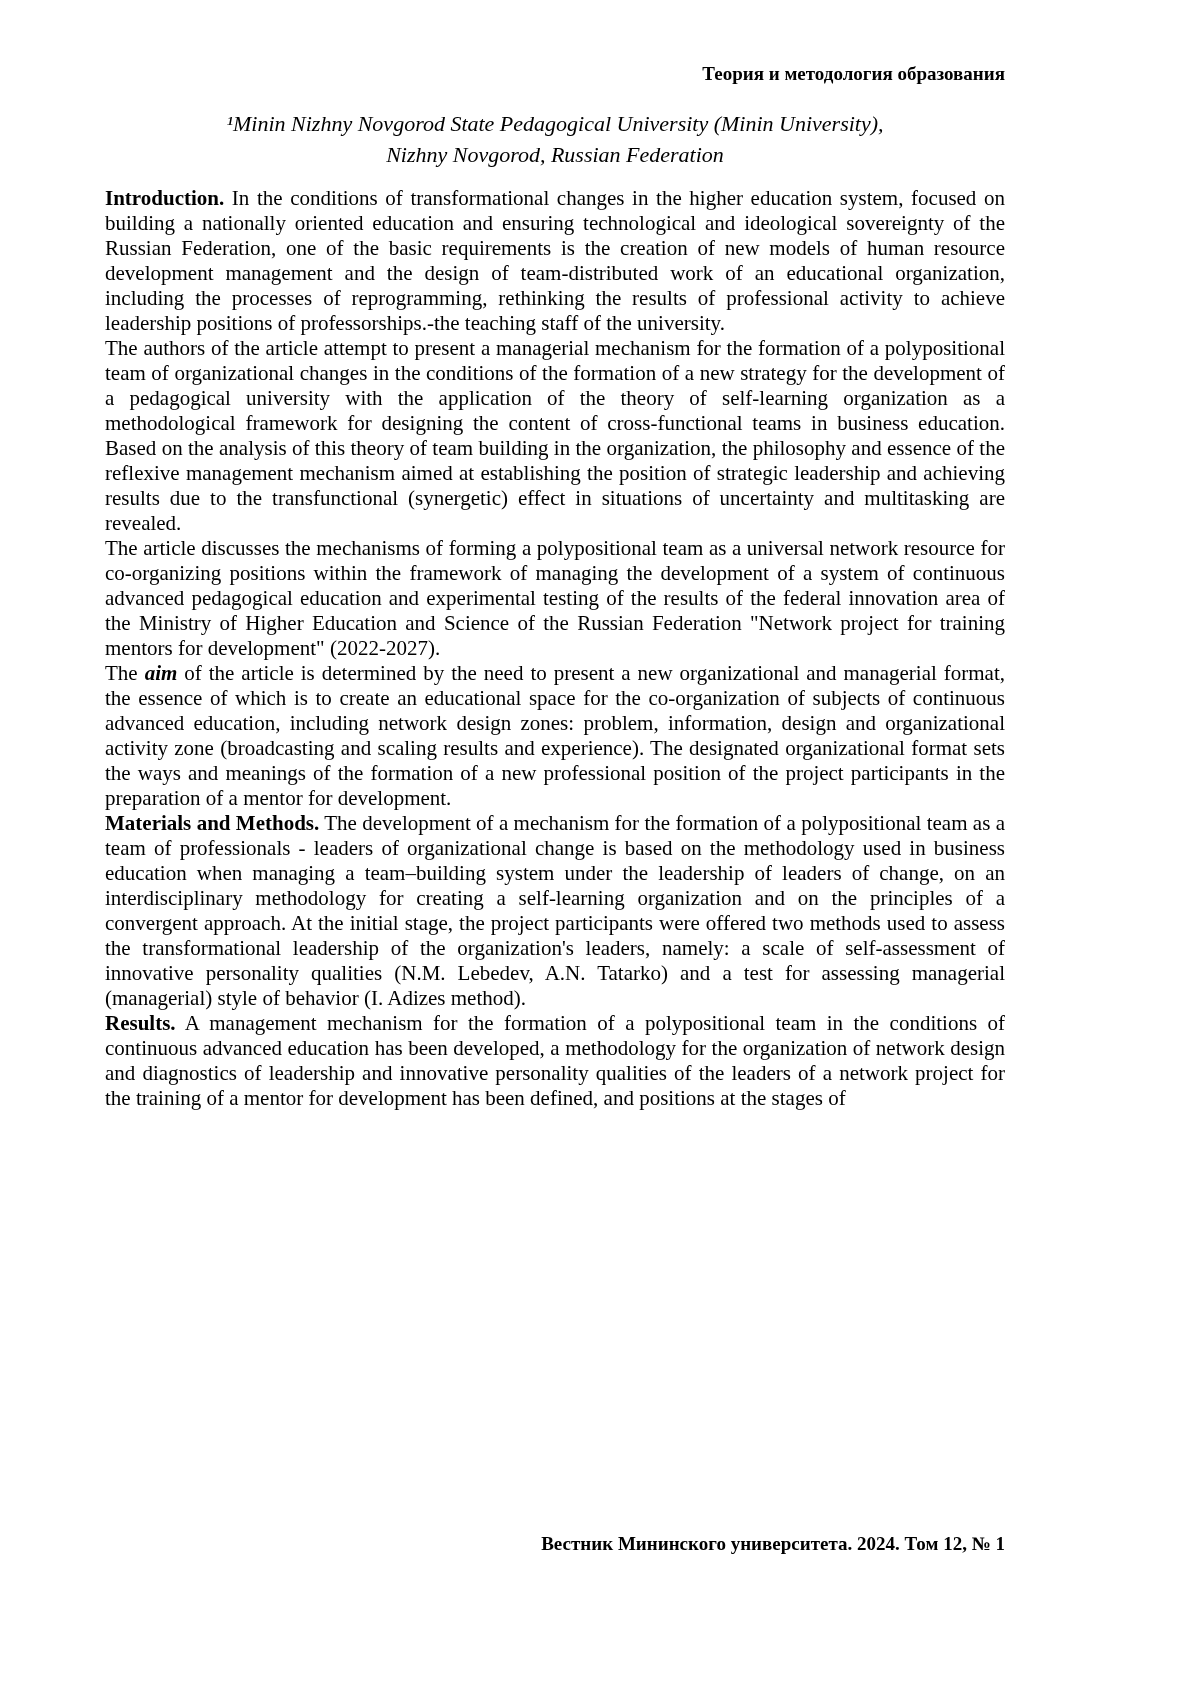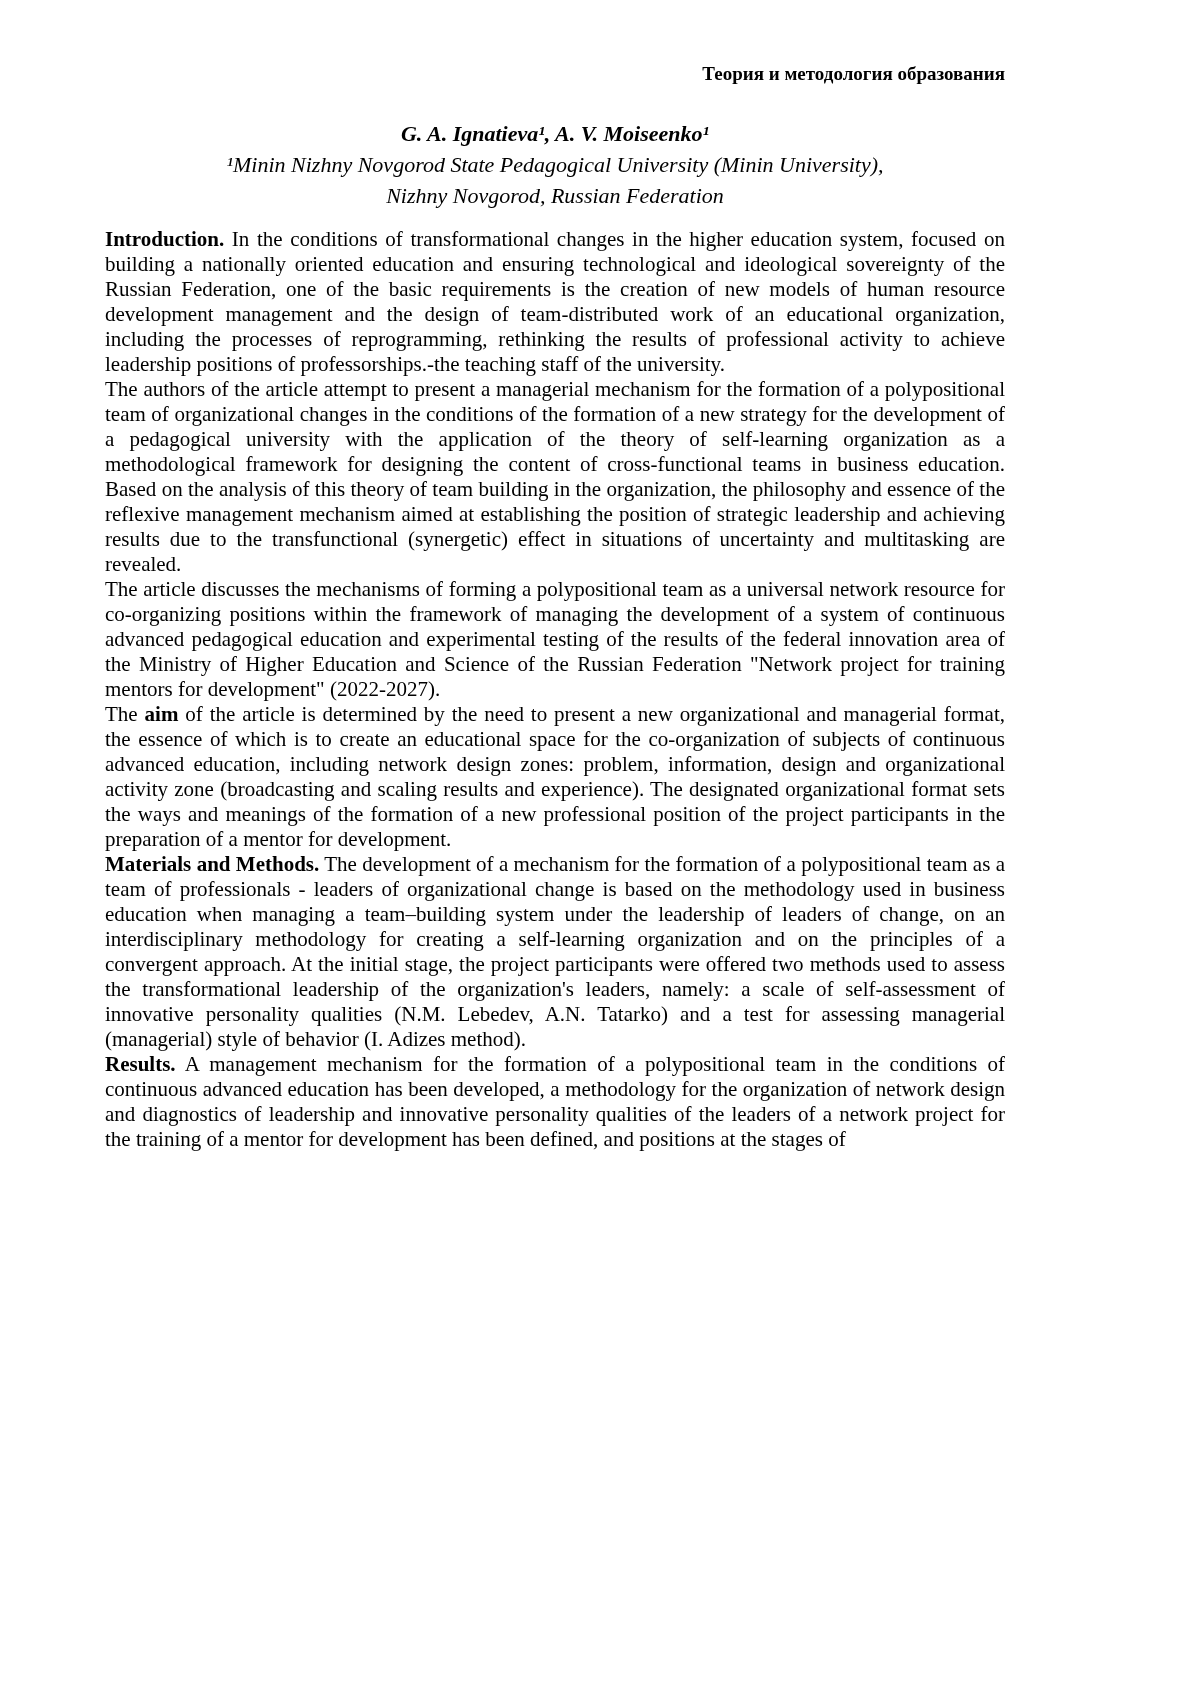--- a/index.html
+++ b/index.html
@@ -54,21 +54,21 @@
     letter-spacing: 0.4px;
   }
   .abstract-body {
     margin-top: 16px;
     font-size: 21px;
     line-height: 25px;
     text-align: justify;
   }
   .para { margin: 0; }
   .b { font-weight: bold; }
-  .i { }
+  .i { font-style: italic; }
   .footer {
     position: absolute;
     left: 0;
     top: 1532px;
     width: 100%;
     text-align: right;
     font-weight: bold;
     font-size: 19px;
     line-height: 24px;
   }
@@ -76,31 +76,31 @@
 </head>
 <body>
 
 <div class="page">
 
   <div class="running-head">Теория и методология образования</div>
 
   <div class="title">
   </div>
 
-  <div class="authors">G. A. Ignatieva¹, A. V. Moiseenko¹</div>
 
   <div class="affiliation">
     <div>¹Minin Nizhny Novgorod State Pedagogical University (Minin University),</div>
     <div>Nizhny Novgorod, Russian Federation</div>
   </div>
 
 
   <div class="abstract-body">
       <p class="para"><span class="b">Introduction.</span><span> In the conditions of transformational changes in the higher education system, focused on building a nationally oriented education and ensuring technological and ideological sovereignty of the Russian Federation, one of the basic requirements is the creation of new models of human resource development management and the design of team-distributed work of an educational organization, including the processes of reprogramming, rethinking the results of professional activity to achieve leadership positions of professorships.-the teaching staff of the university.</span></p>
       <p class="para"><span>The authors of the article attempt to present a managerial mechanism for the formation of a polypositional team of organizational changes in the conditions of the formation of a new strategy for the development of a pedagogical university with the application of the theory of self-learning organization as a methodological framework for designing the content of cross-functional teams in business education. Based on the analysis of this theory of team building in the organization, the philosophy and essence of the reflexive management mechanism aimed at establishing the position of strategic leadership and achieving results due to the transfunctional (synergetic) effect in situations of uncertainty and multitasking are revealed.</span></p>
       <p class="para"><span>The article discusses the mechanisms of forming a polypositional team as a universal network resource for co-organizing positions within the framework of managing the development of a system of continuous advanced pedagogical education and experimental testing of the results of the federal innovation area of the Ministry of Higher Education and Science of the Russian Federation "Network project for training mentors for development" (2022-2027).</span></p>
       <p class="para"><span>The </span><span class="b i">aim</span><span> of the article is determined by the need to present a new organizational and managerial format, the essence of which is to create an educational space for the co-organization of subjects of continuous advanced education, including network design zones: problem, information, design and organizational activity zone (broadcasting and scaling results and experience). The designated organizational format sets the ways and meanings of the formation of a new professional position of the project participants in the preparation of a mentor for development.</span></p>
       <p class="para"><span class="b">Materials and Methods.</span><span> The development of a mechanism for the formation of a polypositional team as a team of professionals - leaders of organizational change is based on the methodology used in business education when managing a team–building system under the leadership of leaders of change, on an interdisciplinary methodology for creating a self-learning organization and on the principles of a convergent approach. At the initial stage, the project participants were offered two methods used to assess the transformational leadership of the organization's leaders, namely: a scale of self-assessment of innovative personality qualities (N.M. Lebedev, A.N. Tatarko) and a test for assessing managerial (managerial) style of behavior (I. Adizes method).</span></p>
       <p class="para"><span class="b">Results.</span><span> A management mechanism for the formation of a polypositional team in the conditions of continuous advanced education has been developed, a methodology for the organization of network design and diagnostics of leadership and innovative personality qualities of the leaders of a network project for the training of a mentor for development has been defined, and positions at the stages of</span></p>
     </div>
 
+  <div class="footer">Вестник Мининского университета. 2024. Том 12, № 1</div>
 
 </div>
 
 </body></html>

